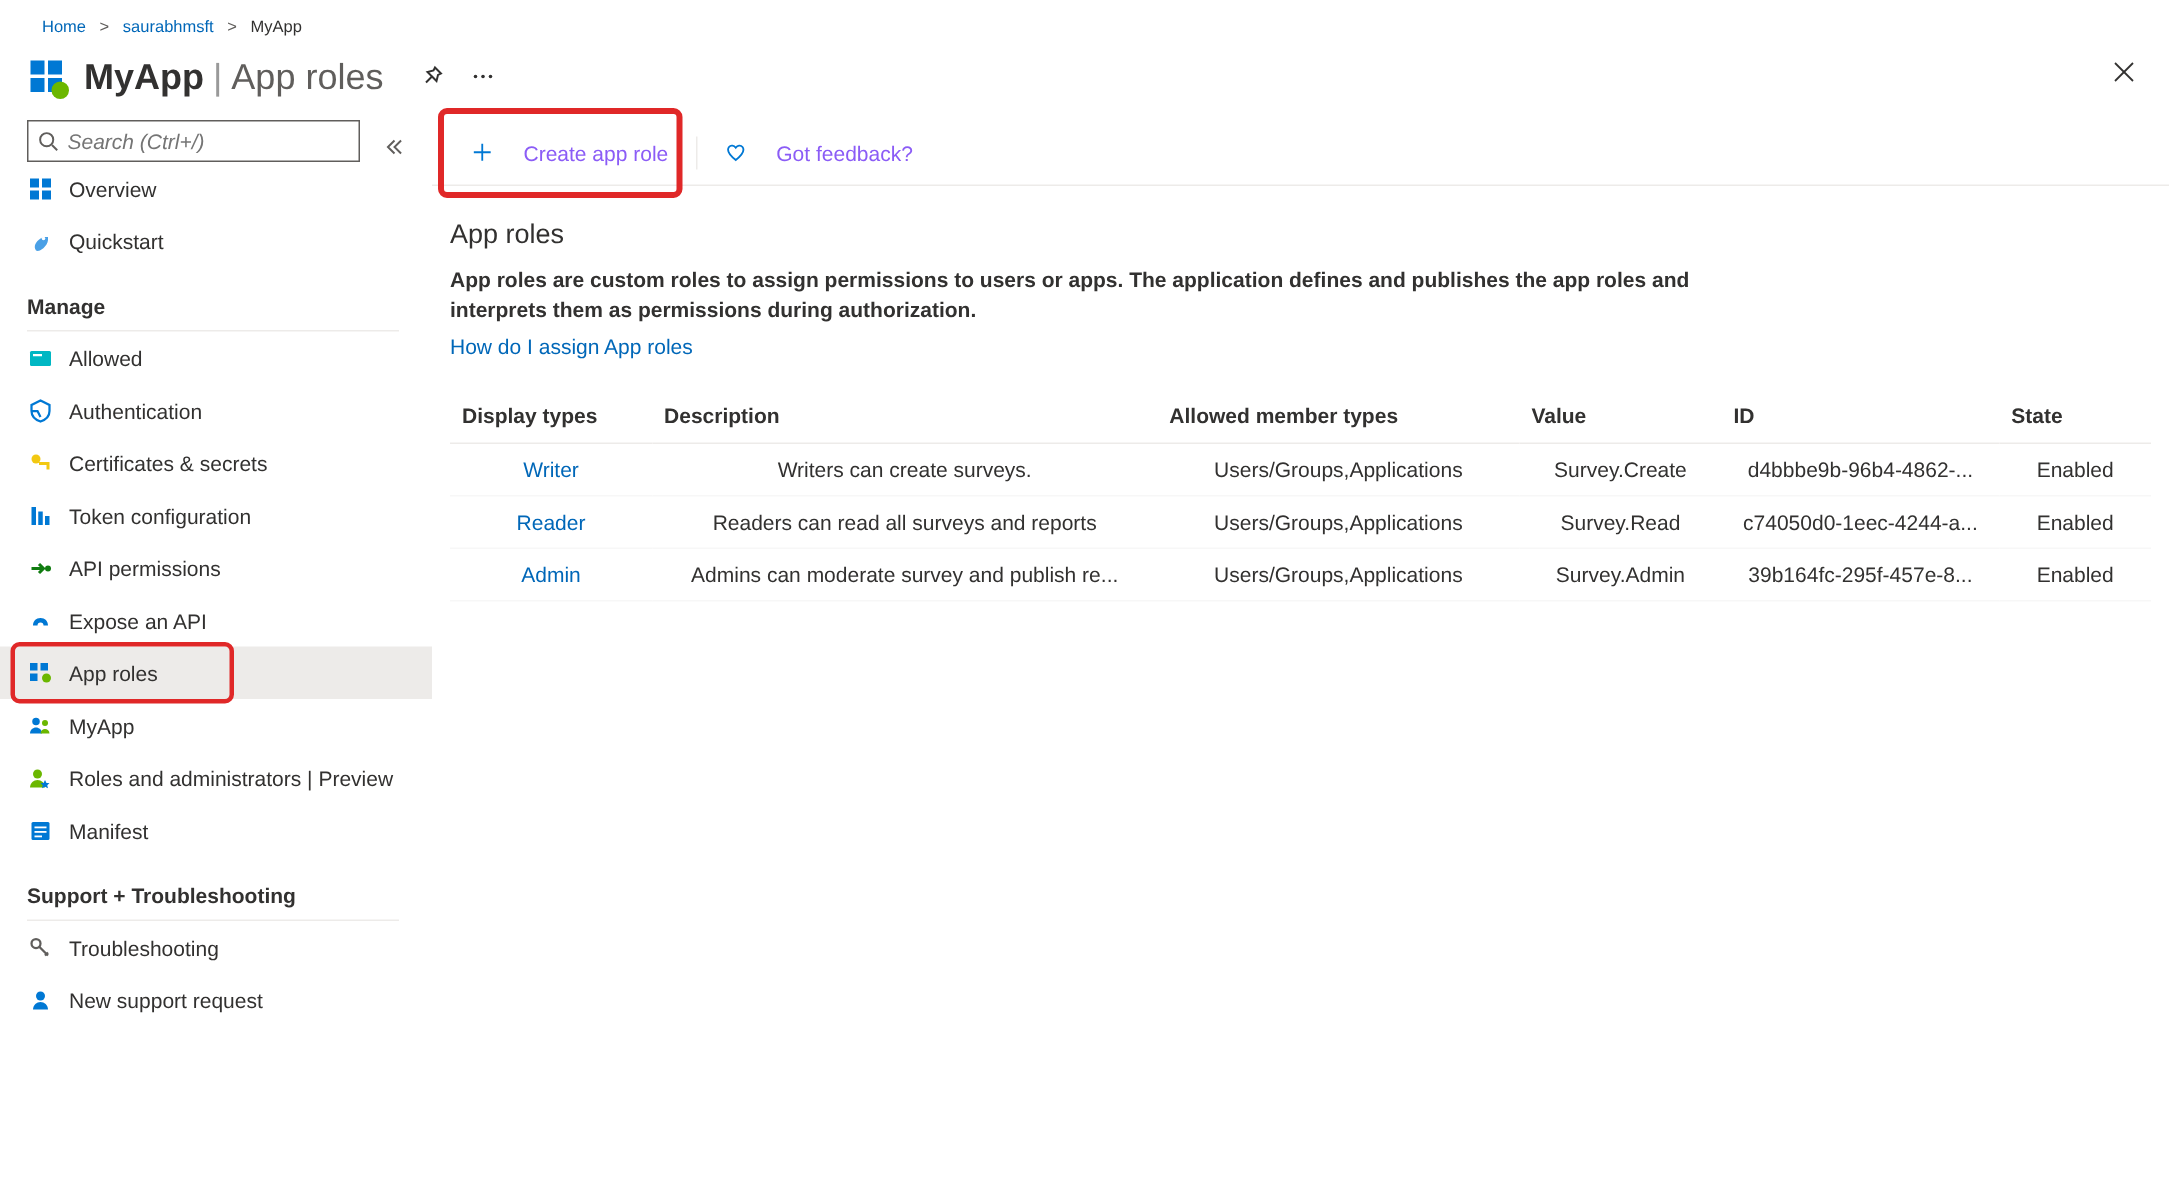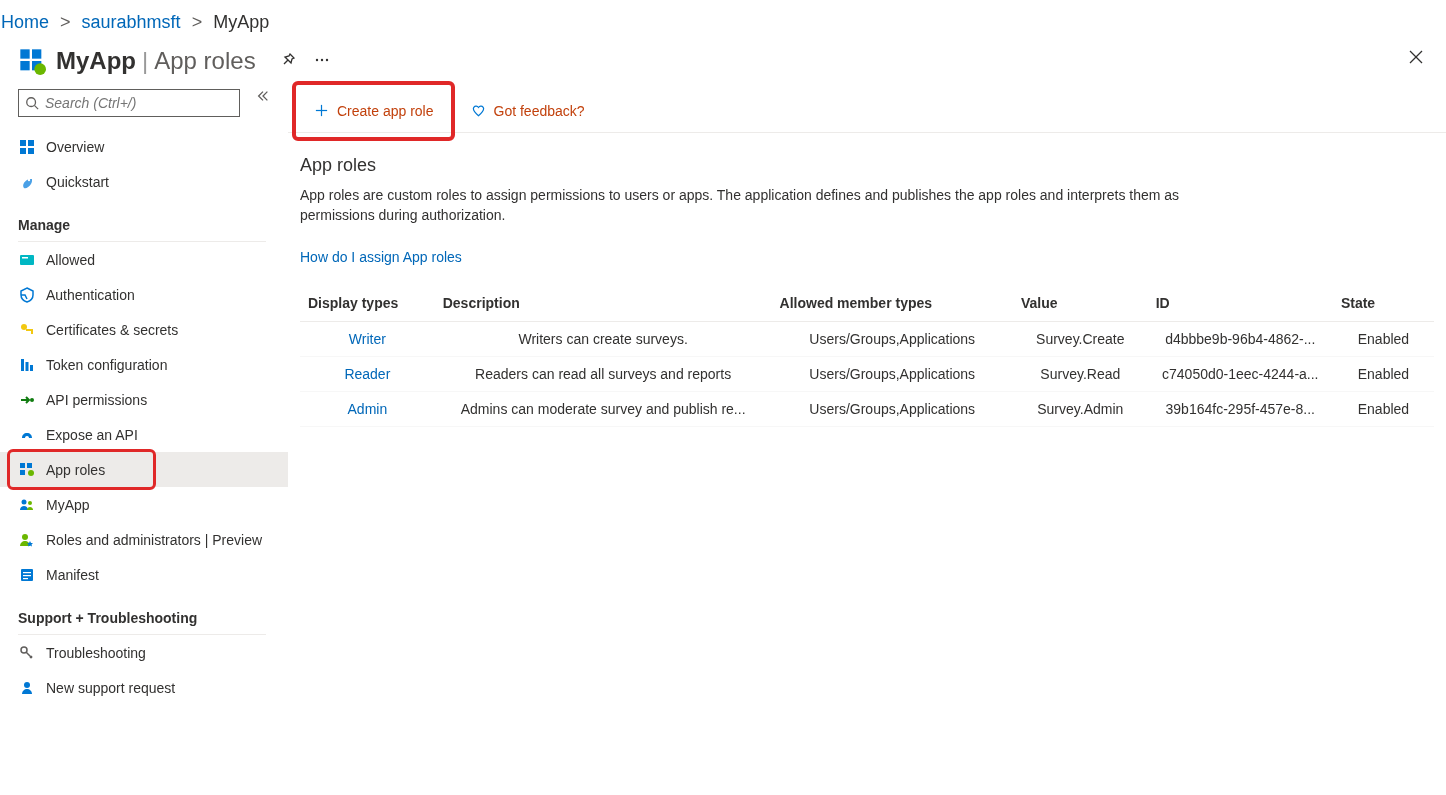--- a/index.html
+++ b/index.html
@@ -1,62 +1,62 @@
 <!DOCTYPE html>
 <html><head>
 <meta charset="utf-8">
 <style>
 * { box-sizing: border-box; margin: 0; padding: 0; }
 body { font-family: "Segoe UI", -apple-system, sans-serif; font-size: 14px; color: #323130; background: #fff; }
 a { text-decoration: none; }
 
 .page { width: 1446px; }
 
-.breadcrumb { padding: 12px 1px; font-size: 18px; color: #323130; }
+.breadcrumb { padding: 12px 28px; font-size: 11px; color: #323130; }
 .breadcrumb a { color: #0067B8; }
 .breadcrumb .sep { color: #605e5c; margin: 0 6px; }
 
 .titlebar { display: flex; align-items: center; padding: 2px 18px 14px 18px; position: relative; }
 .app-icon { width: 28px; height: 28px; margin-right: 10px; position: relative; }
 .app-icon svg { width: 28px; height: 28px; }
 .titlebar h1 { font-size: 24px; font-weight: 600; display: inline; }
 .titlebar .bar { font-size: 24px; font-weight: 300; color: #999; margin: 0 6px; }
 .titlebar .subtitle { font-size: 24px; font-weight: 300; color: #605e5c; }
 .title-actions { margin-left: 24px; display: flex; align-items: center; gap: 18px; }
 .title-actions svg { width: 16px; height: 16px; color: #323130; }
 .close-x { position: absolute; right: 22px; top: 4px; cursor: pointer; }
 .close-x svg { width: 16px; height: 16px; color: #323130; }
 
 .layout { display: flex; }
 
 .sidebar { width: 288px; padding-left: 18px; padding-right: 0; }
-.search-row { display: flex; align-items: flex-start; gap: 16px; margin-bottom: 12px; padding-right: 18px; }
+.search-row { display: flex; align-items: flex-end; gap: 16px; padding-right: 18px; }
 .search-box { flex: 1; display: flex; align-items: center; border: 1px solid #605e5c; height: 28px; padding: 0 6px; }
 .search-box svg { width: 14px; height: 14px; color: #605e5c; margin-right: 6px; }
 .search-box input { border: none; outline: none; font-size: 14px; flex: 1; font-style: italic; color: #605e5c; background: transparent; }
 .collapse-chevrons { cursor: pointer; color: #605e5c; }
 .collapse-chevrons svg { width: 14px; height: 14px; }
 
 .nav-section-title { font-weight: 600; font-size: 14px; margin: 18px 0 0 0; padding-bottom: 8px; border-bottom: 1px solid #edebe9; margin-right: 22px; }
 .nav-item { display: flex; align-items: center; height: 35px; cursor: pointer; padding-left: 0; position: relative; margin-left: -18px; padding-left: 18px; }
 .nav-item.active { background: #edebe9; }
 .nav-item .icon { width: 18px; height: 18px; margin-right: 10px; display: flex; align-items: center; justify-content: center; }
 .nav-item .icon svg { width: 16px; height: 16px; }
 .highlight-box-nav { position: absolute; left: 7px; top: -3px; width: 149px; height: 41px; border: 3px solid #e02828; border-radius: 6px; pointer-events: none; }
 
 .main { flex: 1; padding: 0; }
 .toolbar { display: flex; align-items: center; height: 44px; padding-left: 16px; border-bottom: 1px solid #edebe9; position: relative; }
-.tb-btn { display: flex; align-items: center; height: 30px; padding: 0 10px; cursor: pointer; gap: 8px; color: #c2410c; }
+.tb-btn { display: flex; align-items: center; height: 30px; padding: 0 10px; cursor: pointer; gap: 20px; color: #8b5cf6; }
 .tb-btn svg { width: 15px; height: 15px; }
 .tb-sep { width: 1px; height: 22px; background: #edebe9; margin: 0 8px; }
 .highlight-box-toolbar { position: absolute; left: 4px; top: -8px; width: 163px; height: 60px; border: 4px solid #e02828; border-radius: 6px; pointer-events: none; }
 
 .content { padding: 22px 12px 12px 12px; }
 .content h2 { font-size: 18px; font-weight: 400; margin-bottom: 10px; }
-.content p.desc { font-size: 14px; color: #323130; line-height: 1.4; max-width: 880px; margin-bottom: 24px; }
+.content p.desc { font-size: 14px; color: #323130; line-height: 1.4; max-width: 880px; margin-bottom: 7px; font-weight: bold; }
 .content a.link { color: #0067B8; font-size: 14px; }
 
 .table { width: 100%; margin-top: 20px; border-collapse: collapse; }
 .table th { text-align: left; font-weight: 600; font-size: 14px; padding: 10px 8px; border-bottom: 1px solid #edebe9; }
 .table td { text-align: center; font-size: 14px; padding: 9px 8px; border-bottom: 1px solid #f7f7f7; white-space: nowrap; overflow: hidden; text-overflow: ellipsis; }
 .table td.linkcell a { color: #0067B8; }
 .col-name { width: 120px; }
 .col-desc { width: 300px; max-width: 300px; }
 .col-types { width: 215px; }
 .col-value { width: 120px; }

